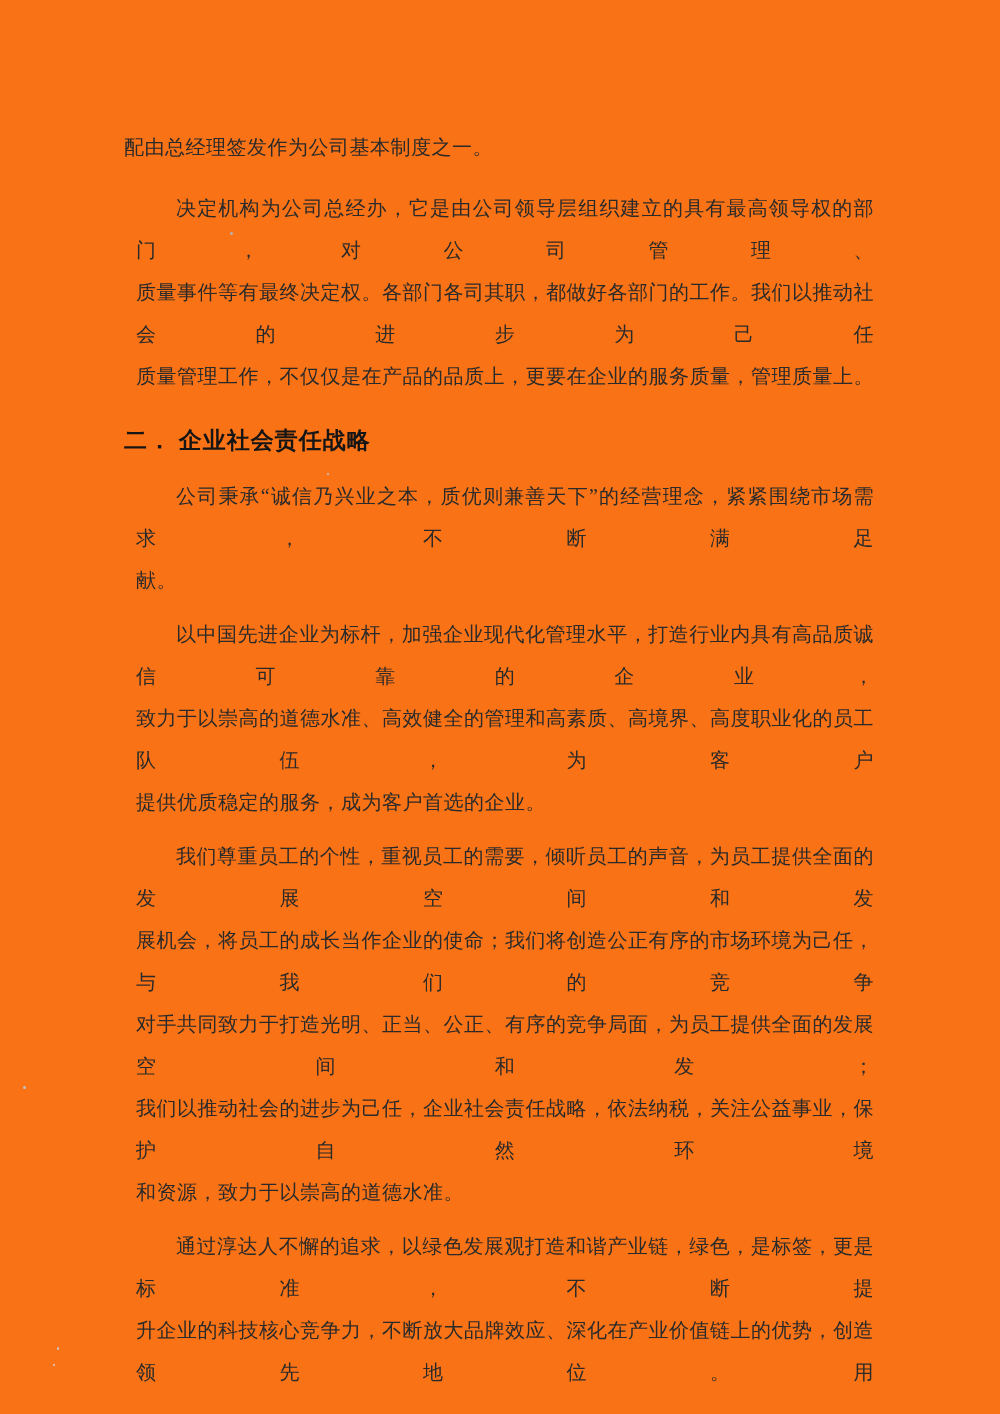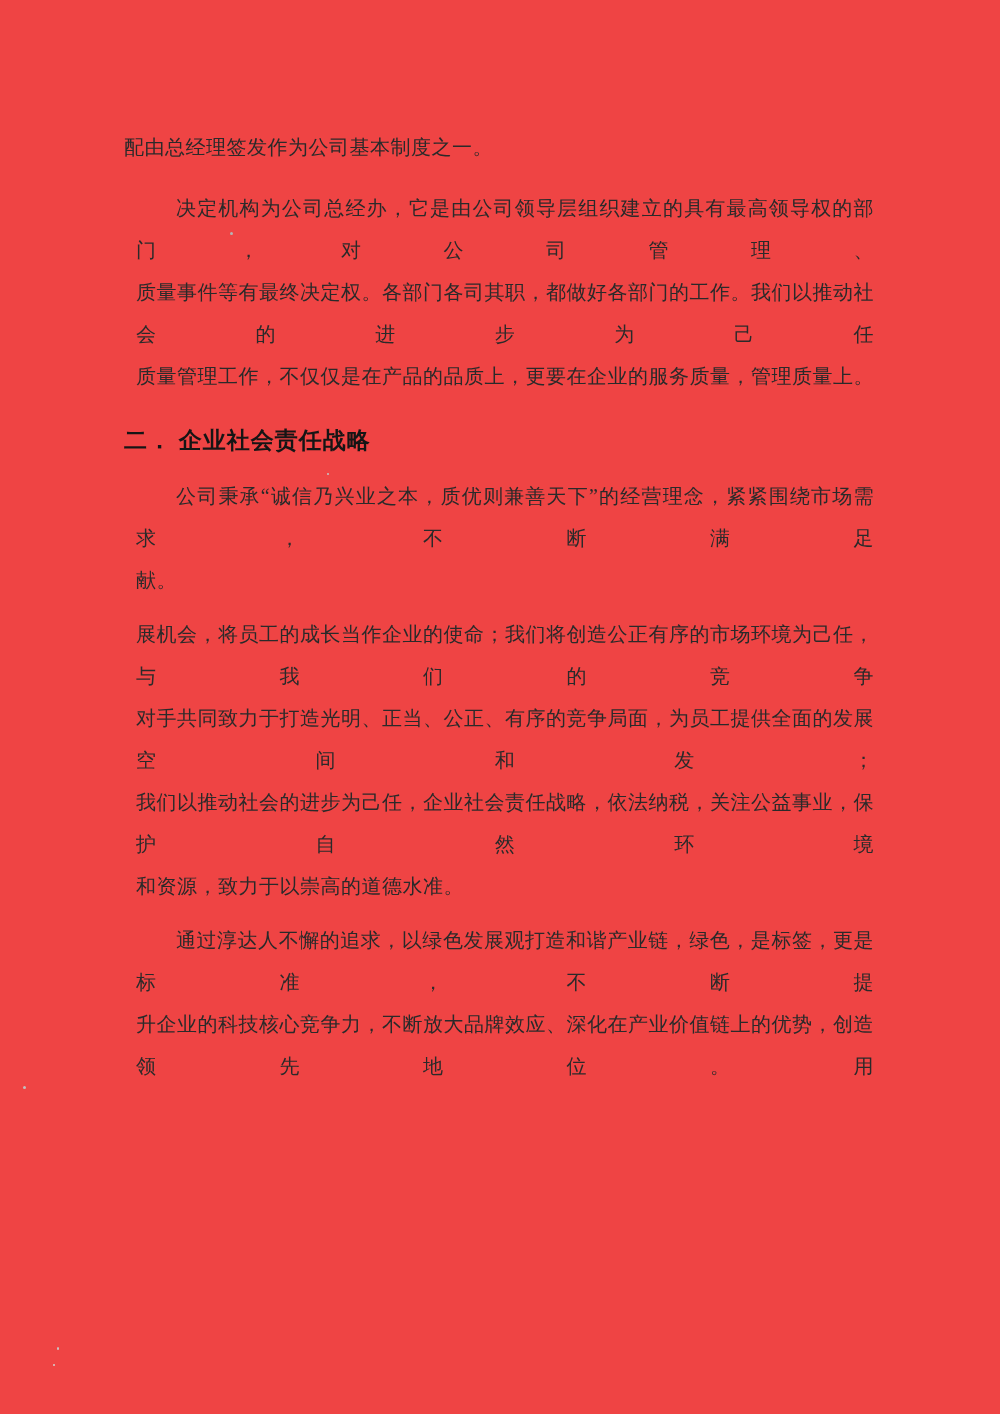--- a/index.html
+++ b/index.html
@@ -5,21 +5,21 @@
   html, body {
     margin: 0;
     padding: 0;
     background: #e8e8e8;
   }
   .page {
     position: relative;
     width: 1000px;
     height: 1414px;
     margin: 0 auto;
-    background: #ef4444;
+    background: #f97316;
     overflow: hidden;
     font-family: "Liberation Serif", "DejaVu Serif", serif;
     color: #2a2a2a;
   }
   .content {
     position: absolute;
     left: 124px;
     top: 126px;
     width: 762px;
   }
@@ -85,22 +85,28 @@
       <p class="ln">质量管理工作，不仅仅是在产品的品质上，更要在企业的服务质量，管理质量上。</p>
     </div>
 
     <h2 class="heading">二． 企业社会责任战略</h2>
 
     <div class="para">
       <p class="ln fill ind">公司秉承“诚信乃兴业之本，质优则兼善天下”的经营理念，紧紧围绕市场需求，不断满足</p>
       <p class="ln">献。</p>
     </div>
 
+    <div class="para">
+      <p class="ln fill ind">以中国先进企业为标杆，加强企业现代化管理水平，打造行业内具有高品质诚信可靠的企业，</p>
+      <p class="ln fill">致力于以崇高的道德水准、高效健全的管理和高素质、高境界、高度职业化的员工队伍，为客户</p>
+      <p class="ln">提供优质稳定的服务，成为客户首选的企业。</p>
+    </div>
 
     <div class="para">
+      <p class="ln fill ind">我们尊重员工的个性，重视员工的需要，倾听员工的声音，为员工提供全面的发展空间和发</p>
       <p class="ln fill">展机会，将员工的成长当作企业的使命；我们将创造公正有序的市场环境为己任，与我们的竞争</p>
       <p class="ln fill">对手共同致力于打造光明、正当、公正、有序的竞争局面，为员工提供全面的发展空间和发；</p>
       <p class="ln fill">我们以推动社会的进步为己任，企业社会责任战略，依法纳税，关注公益事业，保护自然环境</p>
       <p class="ln">和资源，致力于以崇高的道德水准。</p>
     </div>
 
     <div class="para">
       <p class="ln fill ind">通过淳达人不懈的追求，以绿色发展观打造和谐产业链，绿色，是标签，更是标准，不断提</p>
       <p class="ln fill">升企业的科技核心竞争力，不断放大品牌效应、深化在产业价值链上的优势，创造领先地位。用</p>
 

